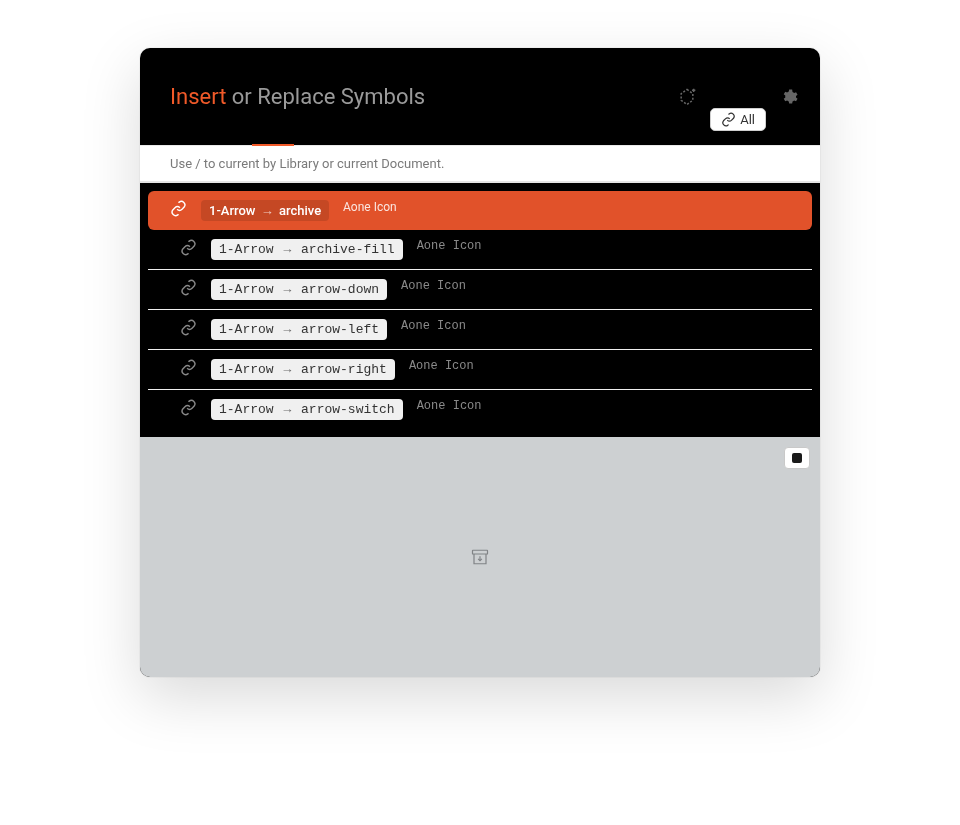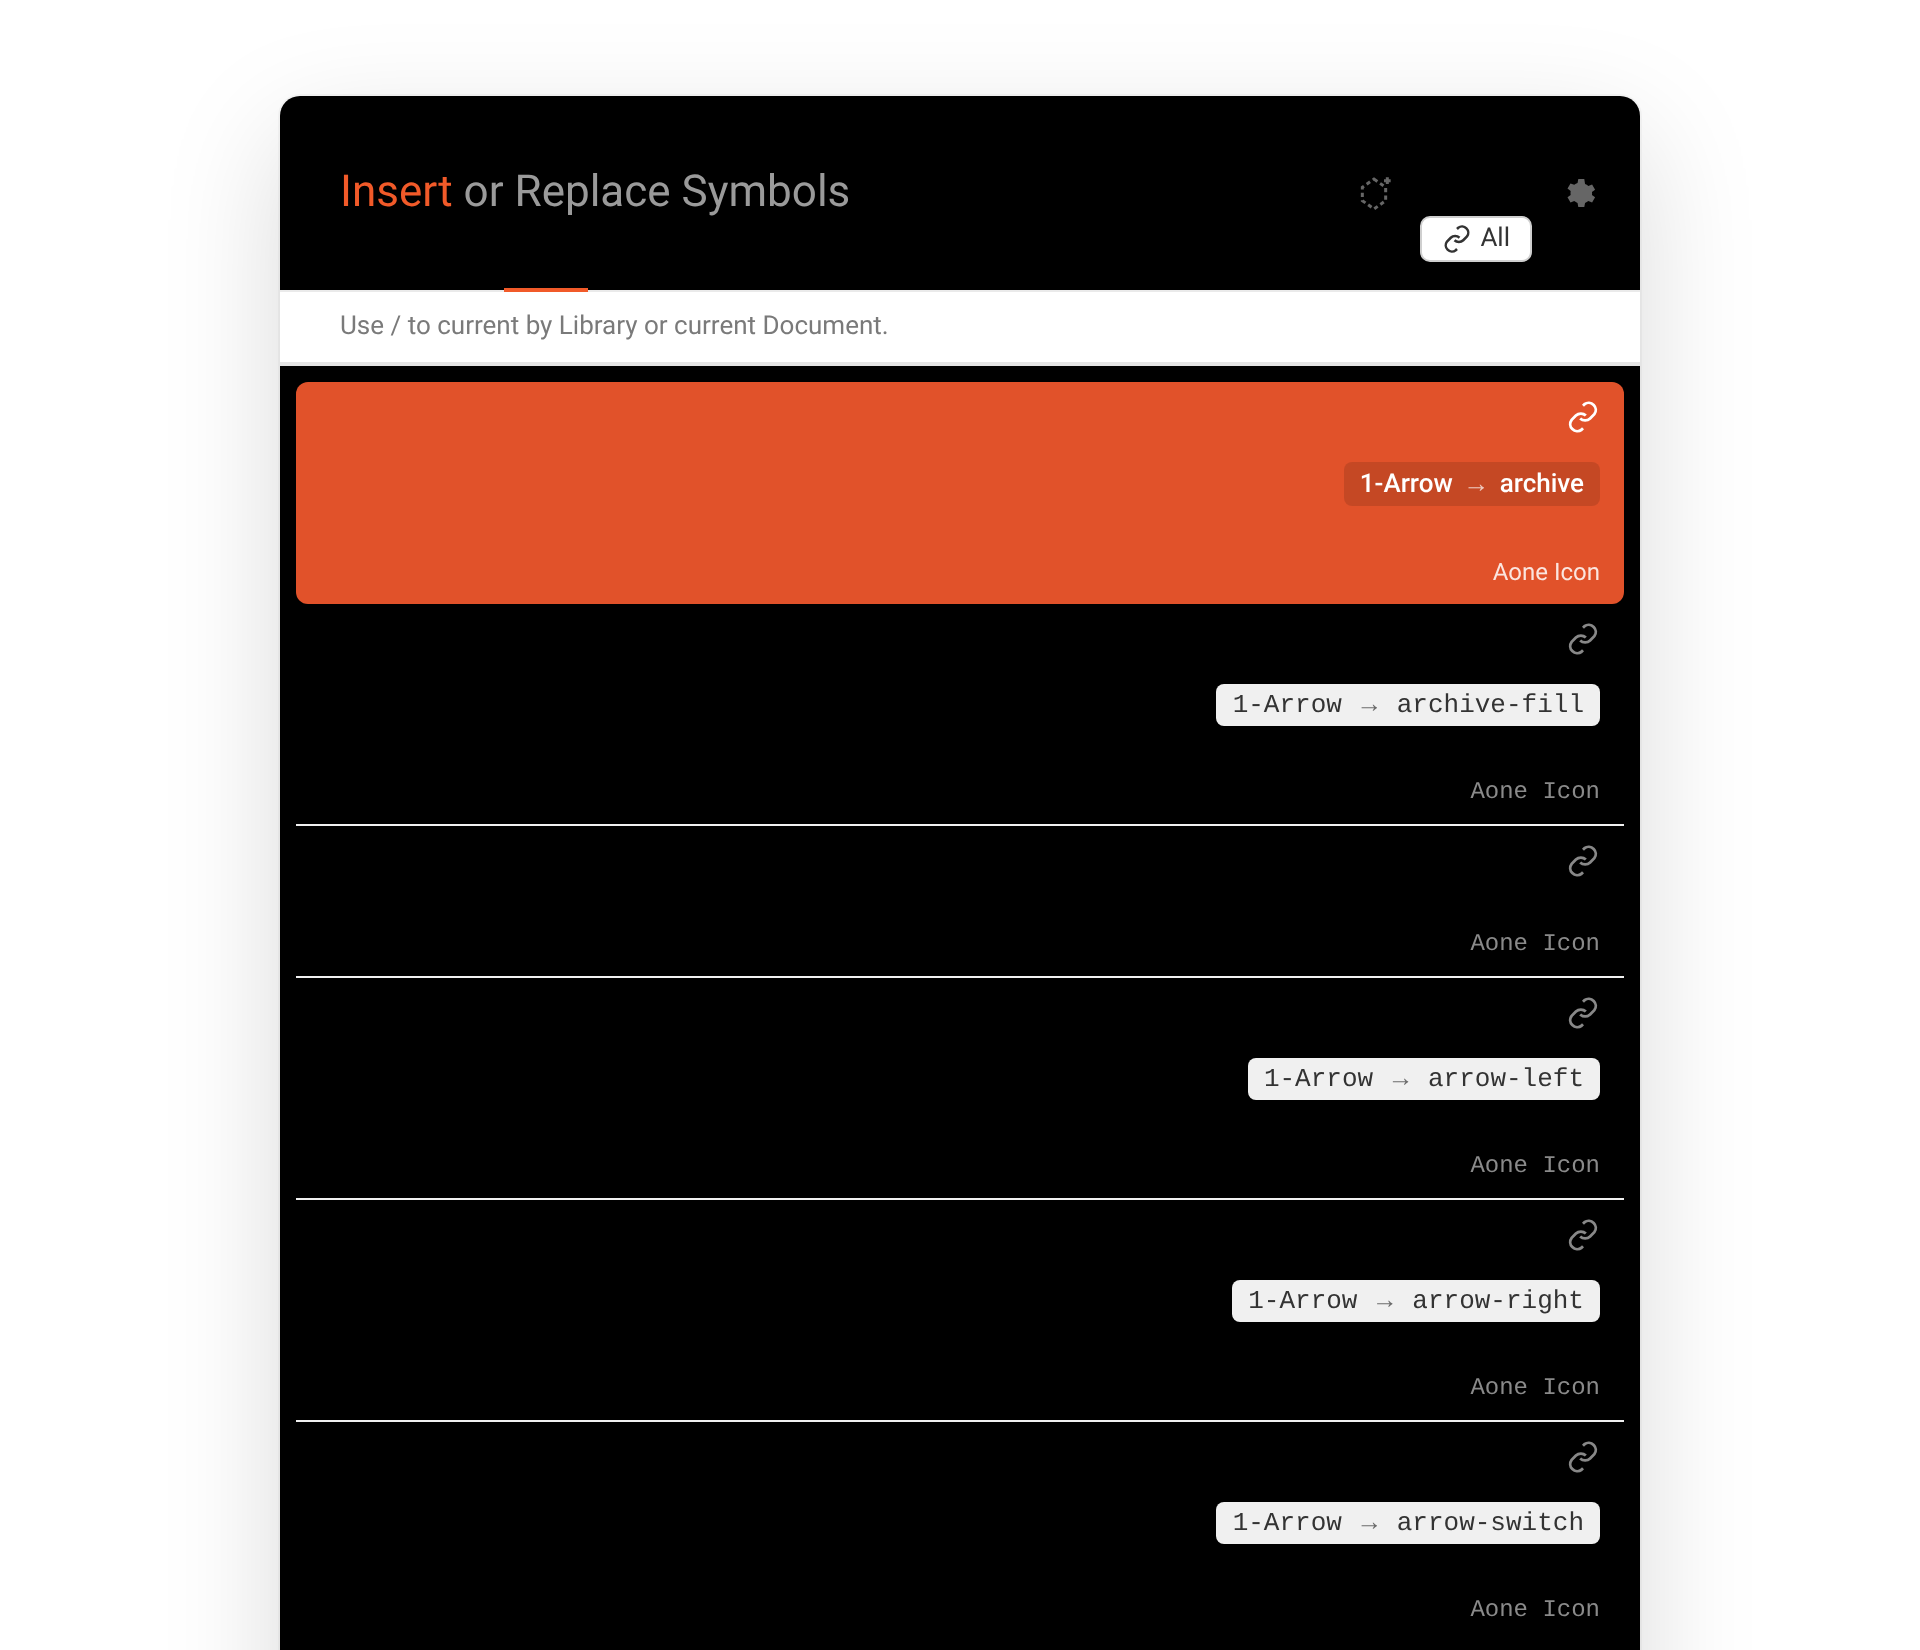--- a/index.html
+++ b/index.html
@@ -97,26 +97,25 @@
       position: relative;
       z-index: 2;
     }
     
     .list {
       padding: 8px;
     }
     
     .list-row {
       display: flex;
-      align-items: flex-end;
+      align-items: flex-start;
       padding: 9px 12px 9px 22px;
       border-radius: 6px;
       cursor: pointer;
       gap: 14px;
-      flex-direction: column;
     }
     
     .list-row.selected {
       background: #E1522A;
     }
     
     .list-row:not(.selected) {
       border-bottom: 1px solid #f0f0f0;
       border-radius: 0;
       padding-left: 32px;
@@ -150,21 +149,20 @@
     }
     
     .arrow-sep {
       margin: 0 2px;
       opacity: 0.7;
     }
     
     .library-name {
       font-size: 12px;
       color: #8a8a8a;
-      margin-top: 12px;
     }
     
     .list-row.selected .library-name {
       color: rgba(255,255,255,0.85);
     }
     
     .preview-area {
       height: 240px;
       background: #cdd0d2;
       position: relative;
@@ -260,20 +258,21 @@
         <span class="symbol-name"><span>1-Arrow</span> <span class="arrow-sep">→</span> <span>archive-fill</span></span>
         <span class="library-name">Aone Icon</span>
       </div>
       <div class="list-row">
         <span class="row-link-icon">
           <svg width="17" height="17" viewBox="0 0 24 24" fill="none" stroke="currentColor" stroke-width="2">
             <path d="M10 13a5 5 0 0 0 7 0l3-3a5 5 0 0 0-7-7l-1 1"></path>
             <path d="M14 11a5 5 0 0 0-7 0l-3 3a5 5 0 0 0 7 7l1-1"></path>
           </svg>
         </span>
+        <span class="symbol-name"><span>1-Arrow</span> <span class="arrow-sep">→</span> <span>arrow-down</span></span>
         <span class="library-name">Aone Icon</span>
       </div>
       <div class="list-row">
         <span class="row-link-icon">
           <svg width="17" height="17" viewBox="0 0 24 24" fill="none" stroke="currentColor" stroke-width="2">
             <path d="M10 13a5 5 0 0 0 7 0l3-3a5 5 0 0 0-7-7l-1 1"></path>
             <path d="M14 11a5 5 0 0 0-7 0l-3 3a5 5 0 0 0 7 7l1-1"></path>
           </svg>
         </span>
         <span class="symbol-name"><span>1-Arrow</span> <span class="arrow-sep">→</span> <span>arrow-left</span></span>

